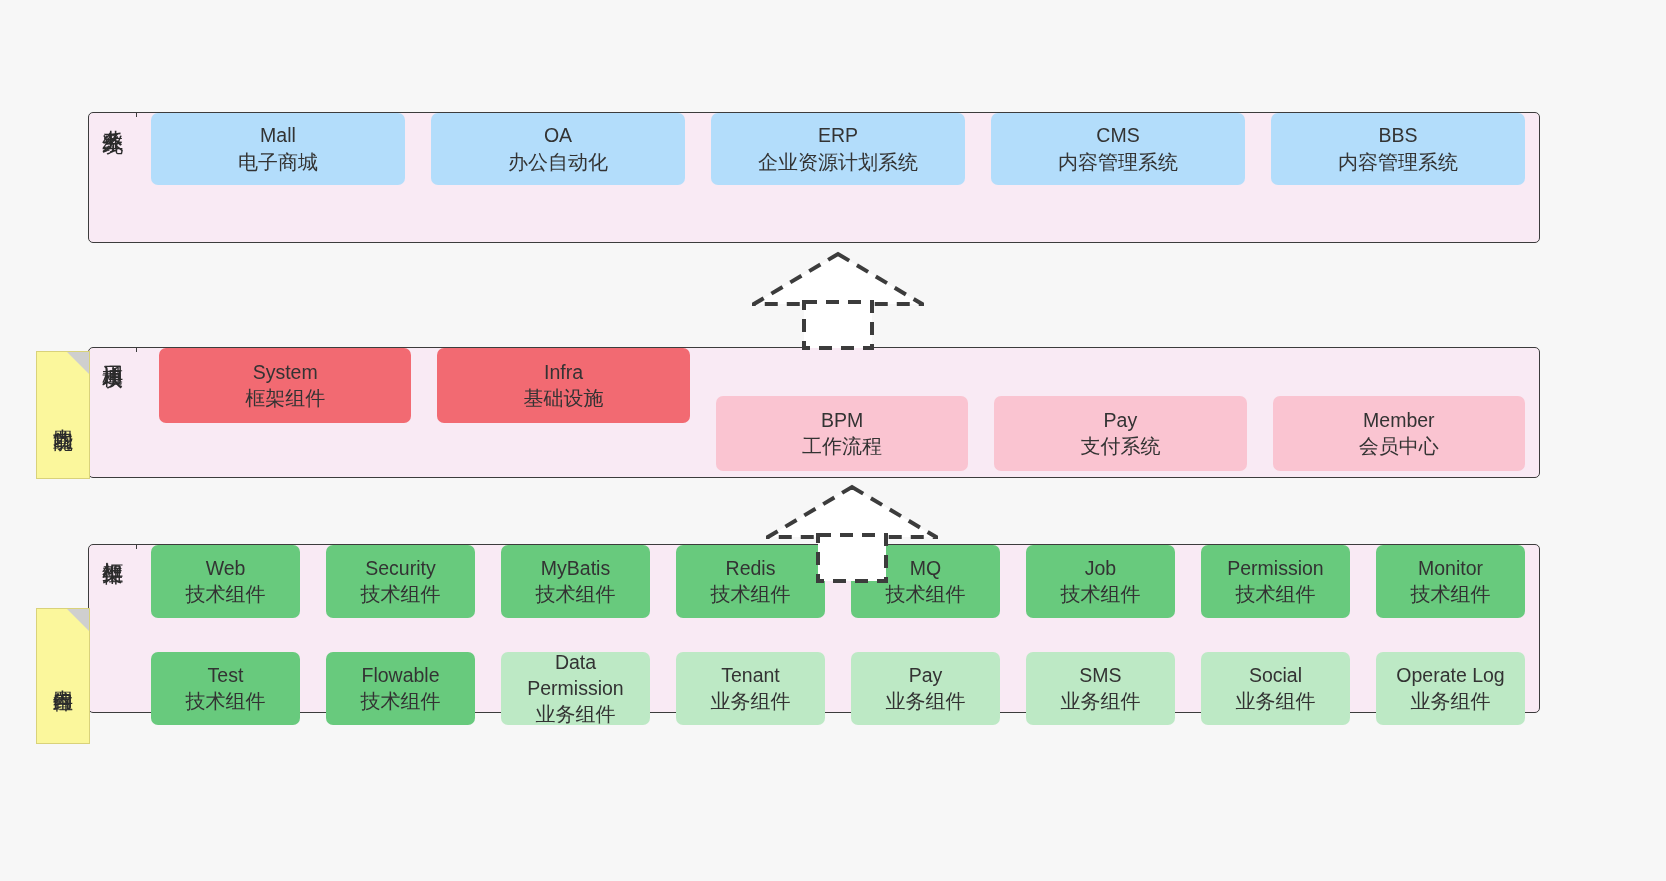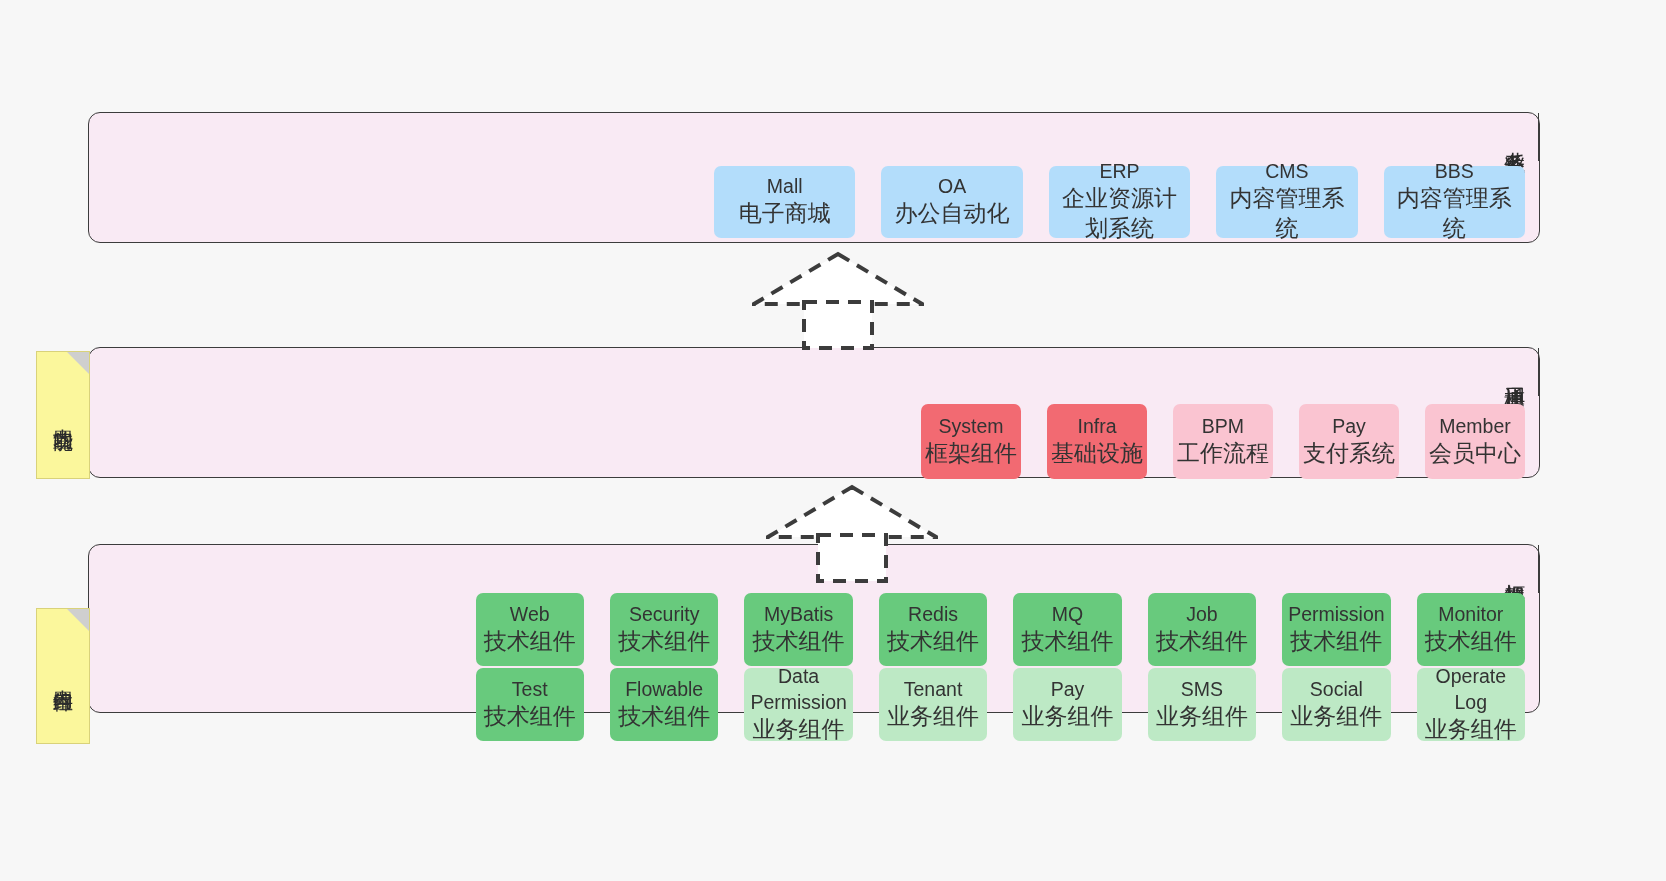--- a/index.html
+++ b/index.html
@@ -21,25 +21,24 @@
     left: 0; top: 0;
     width: 1666px;
     height: 881px;
   }
 
   
   .band {
     position: absolute;
     background: #f9eaf4;
     border: 1.6px solid #3c3c3c;
-    border-radius: 12px;
-    box-sizing: border-box;
-    display: flex;
-    align-items: flex-end;
-    flex-direction: column;
+    border-radius: 5px;
+    box-sizing: border-box;
+    display: flex;
+    align-items: flex-start;
   }
 
   
   .band-title {
     width: 48px;
     flex: 0 0 48px;
     display: flex;
     align-items: center;
     justify-content: center;
     font-size: 21px;
@@ -60,44 +59,44 @@
     justify-content: center;
     padding: 0 14px;
     box-sizing: border-box;
   }
 
   .row {
     display: flex;
     gap: 26px;
     align-items: stretch;
   }
-  .row + .row { margin-top: 2px; }
+  .row + .row { margin-top: 34px; }
 
   
   .node {
     flex: 1 1 0;
     border-radius: 7px;
     display: flex;
     flex-direction: column;
     align-items: center;
     justify-content: center;
     text-align: center;
     font-size: 19px;
     line-height: 1.30;
     color: #333;
     box-sizing: border-box;
     padding: 6px 4px;
     min-width: 0;
   }
   .node .en   { font-size: 19.5px; }
-  .node .cn   { font-size: 23px; }
+  .node .cn   { font-size: 20px; }
 
   .node.blue        { background: #b3ddfb; }
   .node.red         { background: #f26a72; }
-  .node.pink        { background: #fac4d1; }
+  .node.pink        { background: #fac4d1; margin-top: 48px; }
   .node.green       { background: #68ca7d; }
   .node.green-light { background: #bde9c5; }
 
   
   #layer-business { left: 88px;  top: 112px; width: 1452px; height: 131px; }
   #layer-modules  { left: 88px;  top: 347px; width: 1452px; height: 131px; gap: 8px; }
   #layer-framework{ left: 88px;  top: 544px; width: 1452px; height: 169px; }
 
   #layer-business  .node  { height: 72px; }
   #layer-modules   .node  { height: 75px; }

